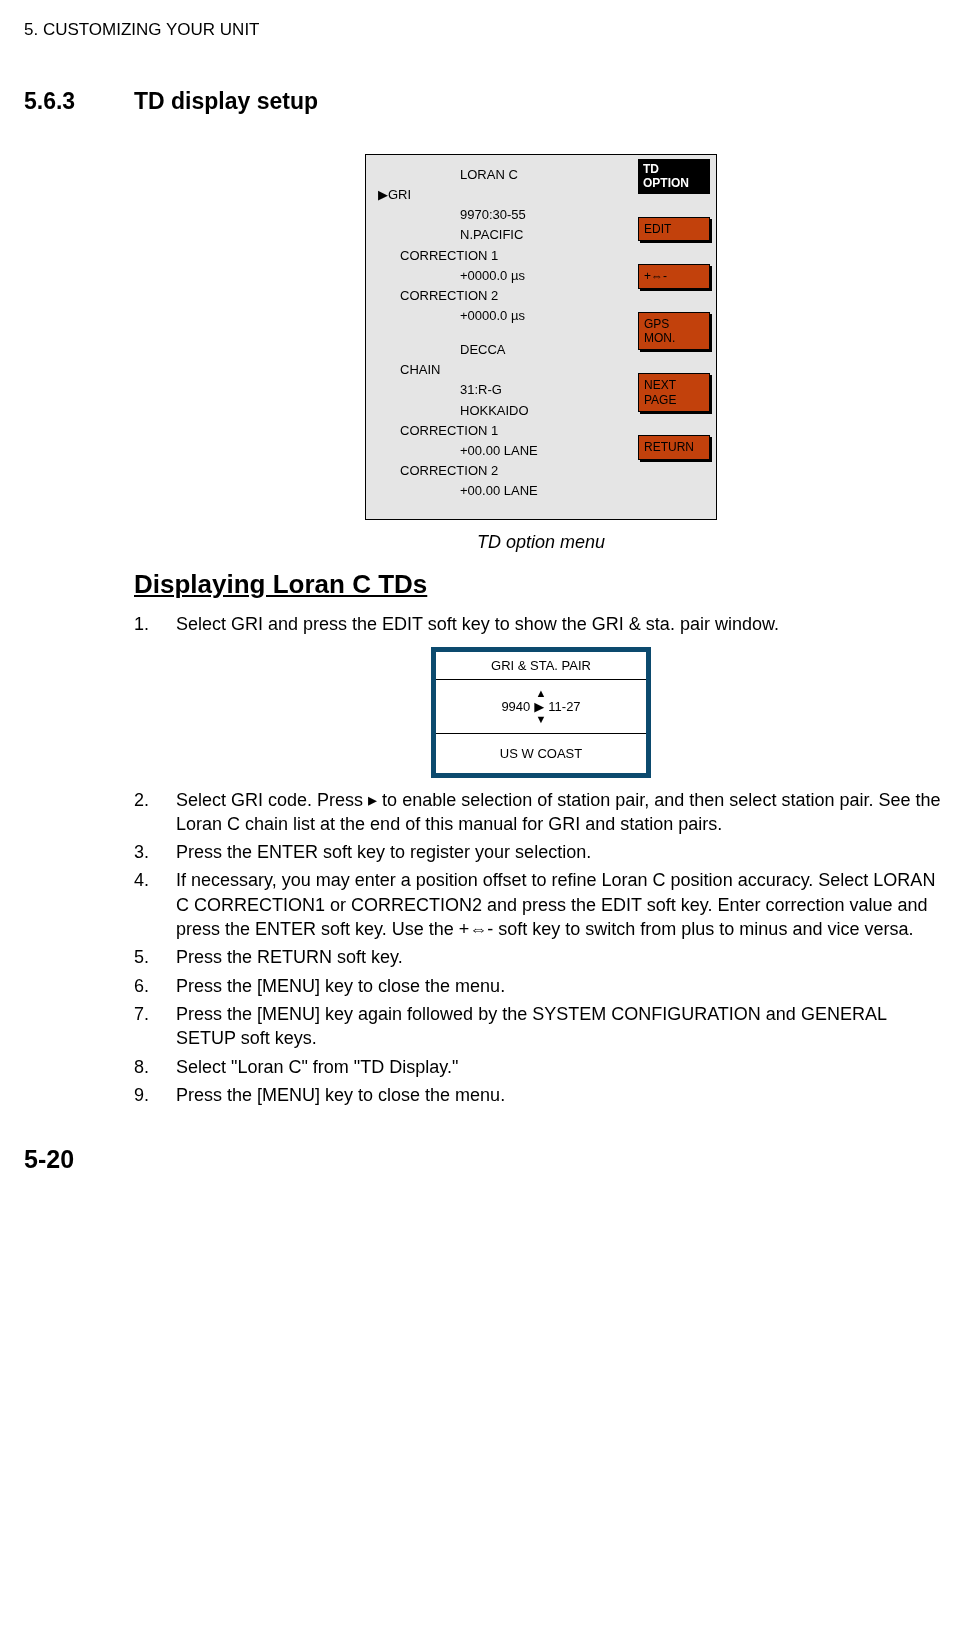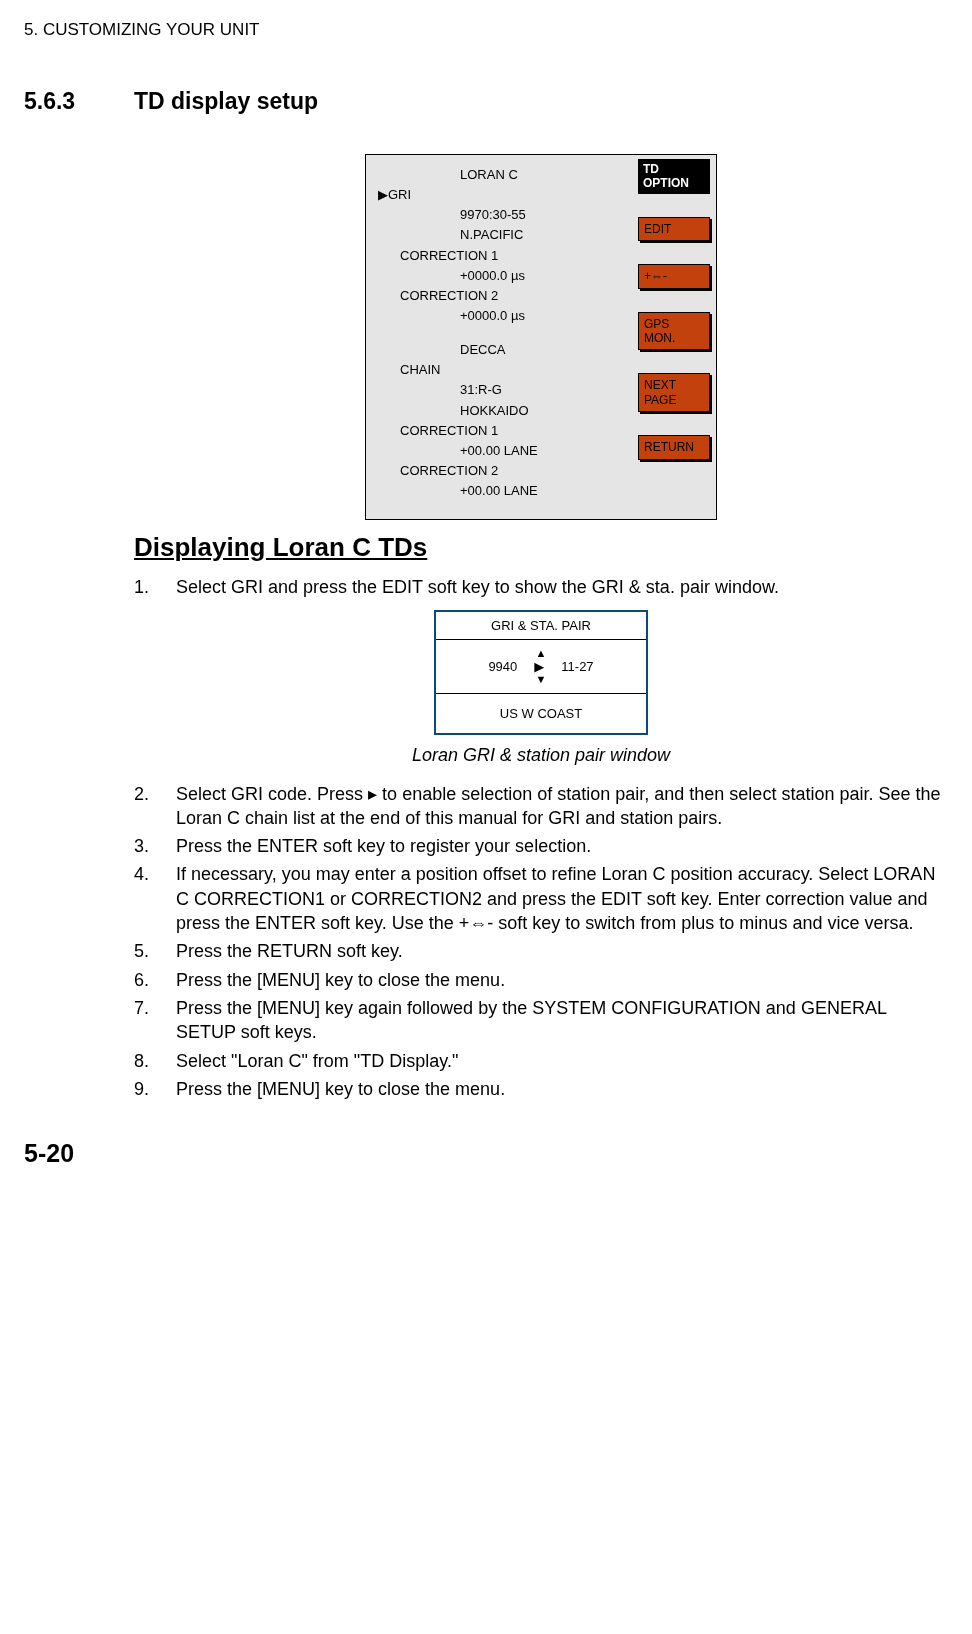--- a/index.html
+++ b/index.html
@@ -102,21 +102,21 @@
     flex-shrink: 0;
   }
   .list-text { flex: 1; margin-left: 12px; }
   .gri-wrap {
     display: flex;
     justify-content: center;
     margin: 10px 0 10px 0;
   }
   .gri-box {
     width: 210px;
-    border: 2px solid #0c4a6e;
+    border: 5px solid #0c4a6e;
     font-size: 13px;
     text-align: center;
     font-family: Arial, sans-serif;
   }
   .gri-top {
     padding: 6px 0;
   }
   .gri-mid {
     border-top: 1px solid #000;
     border-bottom: 1px solid #000;
@@ -124,21 +124,21 @@
     position: relative;
   }
   .gri-bot {
     padding: 12px 0;
   }
   .arrow { font-size: 11px; line-height: 1; }
   .gri-line {
     display: flex;
     justify-content: center;
     align-items: center;
-    gap: 17px;
+    gap: 4px;
   }
   .page-footer {
     font-size: 25px;
     font-weight: bold;
     margin-top: 38px;
   }
   .pointer { display: inline-block; width: 10px; }
 </style>
 </head>
 <body>
@@ -187,20 +187,21 @@
         </div>
         <div class="softkey">
           <div>NEXT</div>
           <div>PAGE</div>
         </div>
         <div class="softkey">RETURN</div>
       </div>
     </div>
   </div>
 
+  <div class="figure-caption">TD option menu</div>
 
   <div class="subheading">Displaying Loran C TDs</div>
 
   <div class="list-item">
     <div class="list-num">1.</div>
     <div class="list-text">Select GRI and press the EDIT soft key to show the GRI &amp; sta. pair window.</div>
   </div>
 
   <div class="gri-wrap">
     <div class="gri-box">
@@ -211,21 +212,20 @@
           <span>9940</span>
           <span>▶</span>
           <span>11-27</span>
         </div>
         <div class="arrow">▼</div>
       </div>
       <div class="gri-bot">US W COAST</div>
     </div>
   </div>
 
-  <div class="figure-caption">Loran GRI &amp; station pair window</div>
 
   <div class="list-item">
     <div class="list-num">2.</div>
     <div class="list-text">Select GRI code. Press  ▸  to enable selection of station pair, and then select station pair. See the Loran C chain list at the end of this manual for GRI and station pairs.</div>
   </div>
   <div class="list-item">
     <div class="list-num">3.</div>
     <div class="list-text">Press the ENTER soft key to register your selection.</div>
   </div>
   <div class="list-item">

